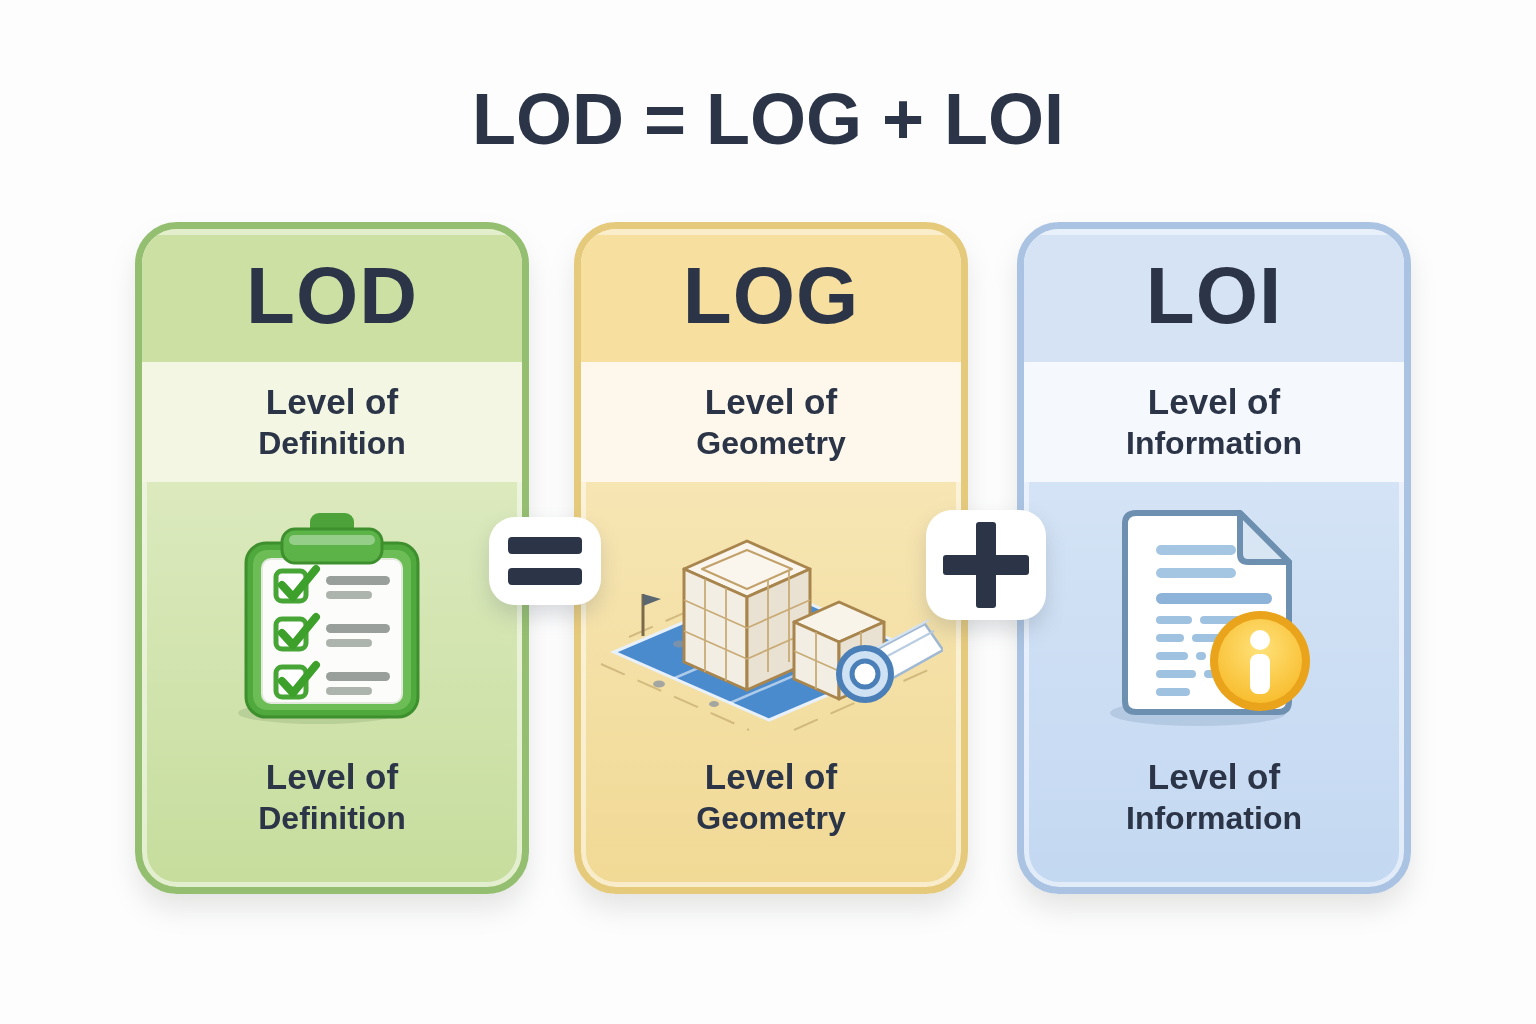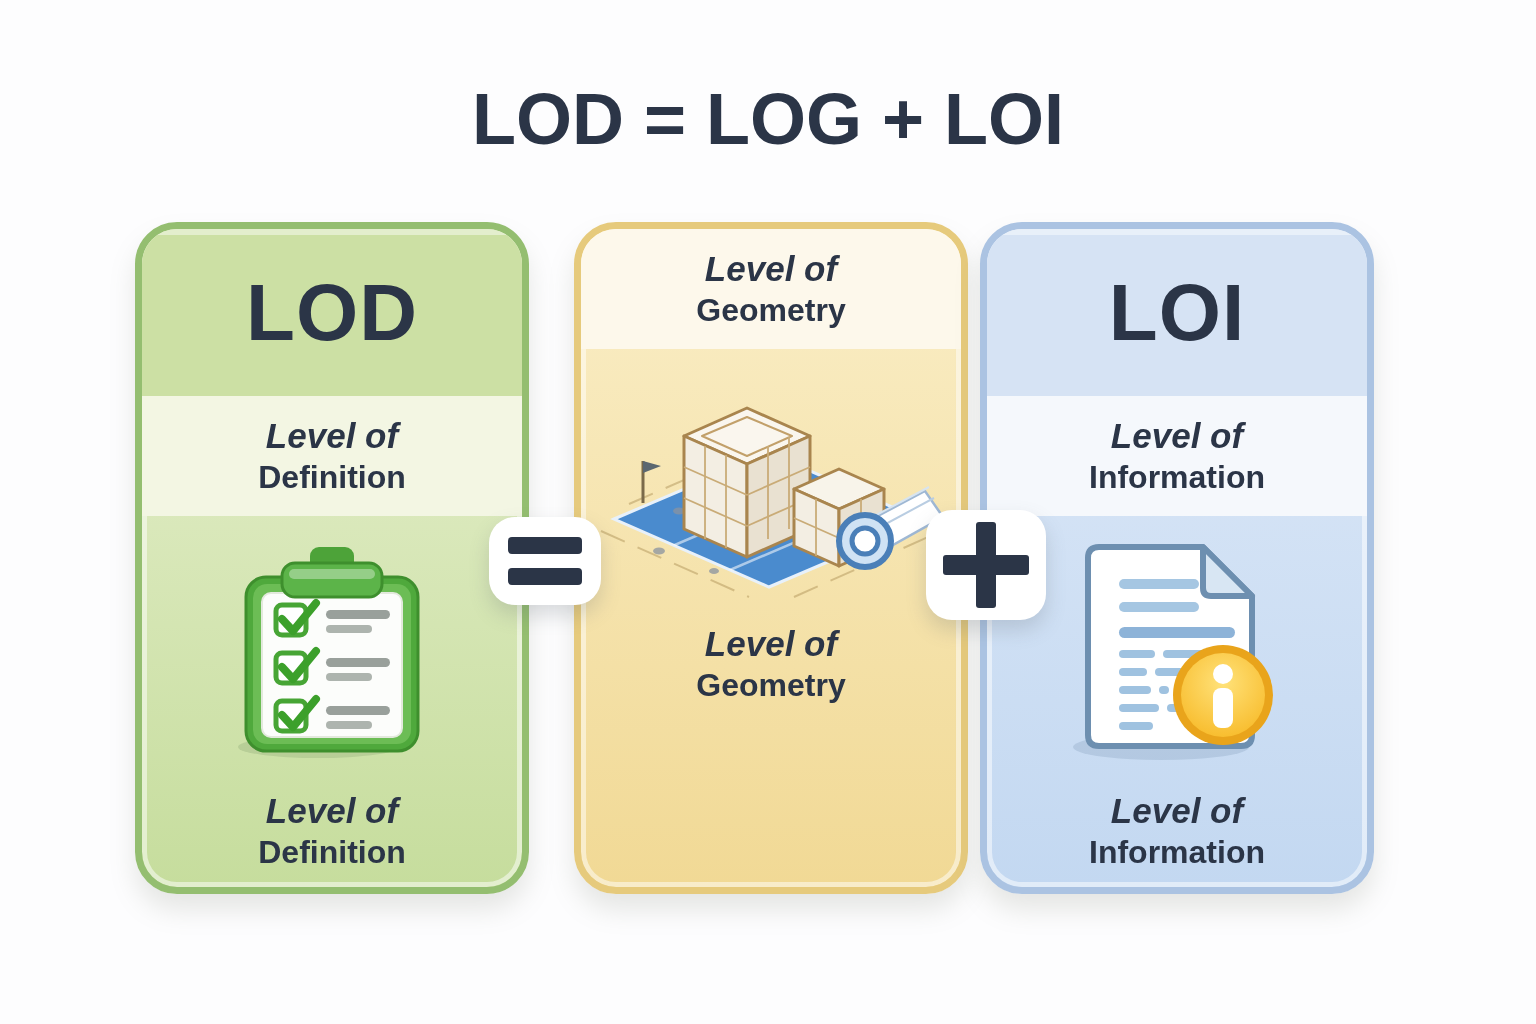--- a/index.html
+++ b/index.html
@@ -19,34 +19,34 @@
   .card{
     position:absolute;top:222px;width:380px;height:658px;
     border:7px solid var(--border);
     border-radius:42px;
     overflow:hidden;
     background:linear-gradient(180deg,var(--body-top) 0%,var(--body-bottom) 100%);
     box-shadow:inset 0 0 0 5px rgba(255,255,255,.5), 0 16px 26px rgba(120,128,110,.18);
   }
   .card-lod{left:135px;}
   .card-log{left:574px;}
-  .card-loi{left:980px;}
+  .card-loi{left:1017px;}
   .card-header{
-    height:167px;
+    height:133px;
     display:flex;align-items:center;justify-content:center;
     background:var(--header-bg);
     box-shadow:inset 0 6px 0 rgba(255,255,255,.45);
   }
   .acronym{font-size:80px;font-weight:800;letter-spacing:1px;color:#2b3547;}
   .card-subtitle{
     height:120px;
     display:flex;flex-direction:column;align-items:center;justify-content:center;
     background:var(--subtitle-bg);
   }
-  .sub-line1{font-size:35px;font-weight:600;line-height:1.22;font-style:italic;}
+  .sub-line1{font-size:35px;font-weight:600;line-height:1.22;}
   .sub-line2{font-size:32px;font-weight:800;line-height:1.22;}
   .card-icon{
     height:268px;
     display:flex;align-items:center;justify-content:center;
   }
   .card-footer{
     display:flex;flex-direction:column;align-items:center;justify-content:flex-start;
     padding-top:6px;
   }
   
@@ -117,20 +117,23 @@
 </div>
 
 <div class="op-badge op-equals">
   <div class="eq-bars">
     <div class="eq-bar"></div>
     <div class="eq-bar"></div>
   </div>
 </div>
 
 <div class="card card-log" style="--border: #e6ca7c; --header-bg: #f6df9f; --subtitle-bg: #fdf8eb; --body-top: #faeec7; --body-bottom: #f1d995; --accent: #4a8bce;">
+  <div class="card-header">
+    <span class="acronym">LOG</span>
+  </div>
   <div class="card-subtitle">
     <span class="sub-line1">Level of</span>
     <span class="sub-line2">Geometry</span>
   </div>
   <div class="card-icon">
 
     <svg width="344" height="244" viewBox="0 0 344 244">
       <defs>
         <clipPath id="sheetClip">
             <polygon points="15,158 170,92 325,160 170,226"></polygon>

